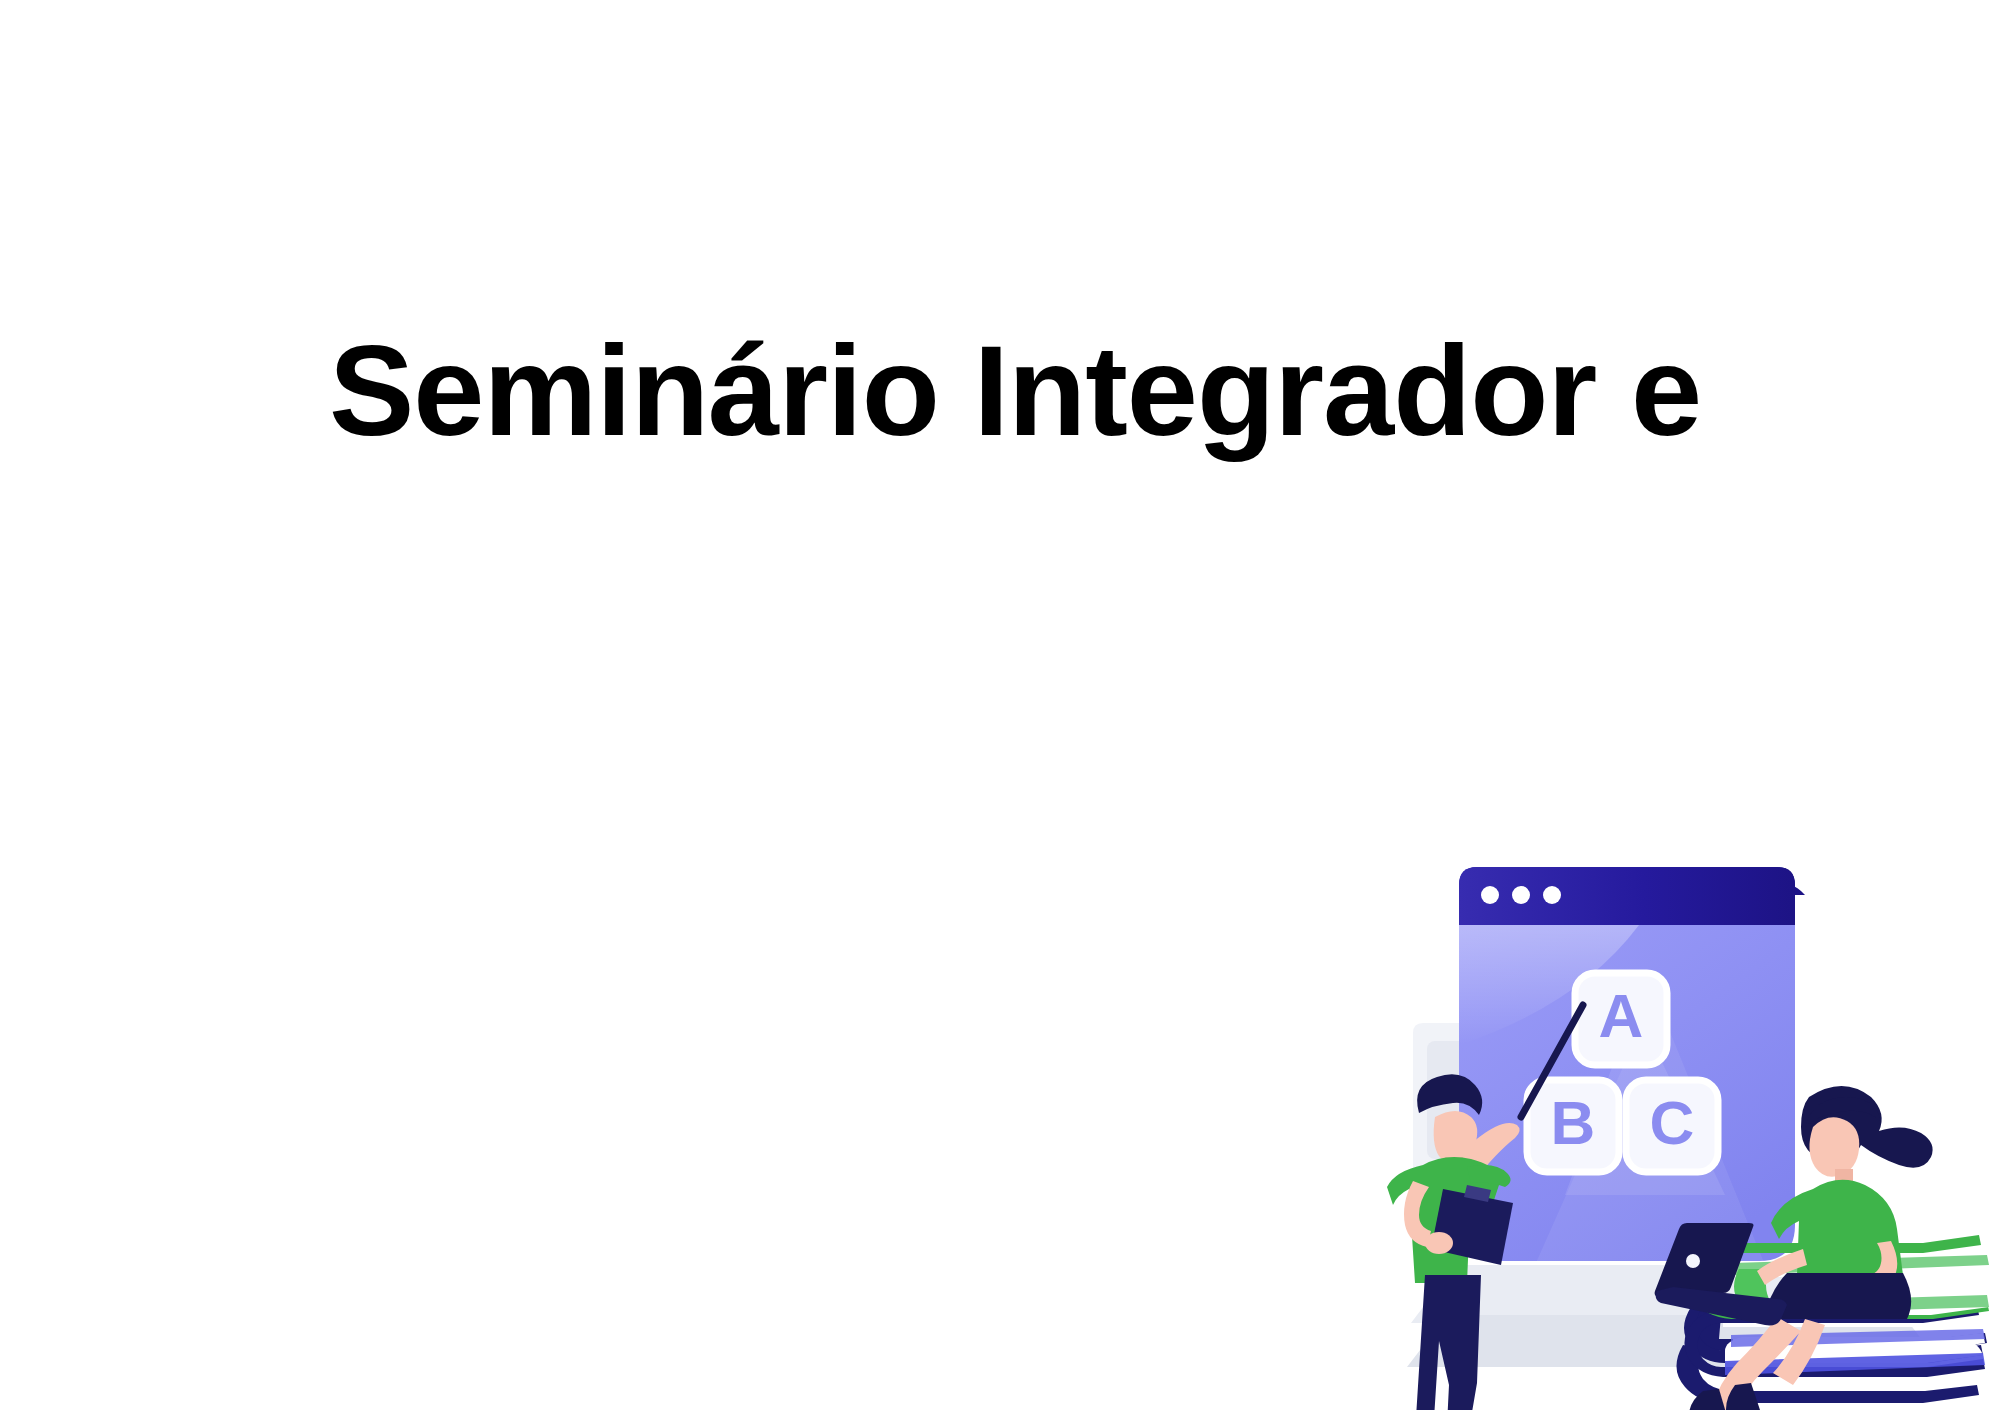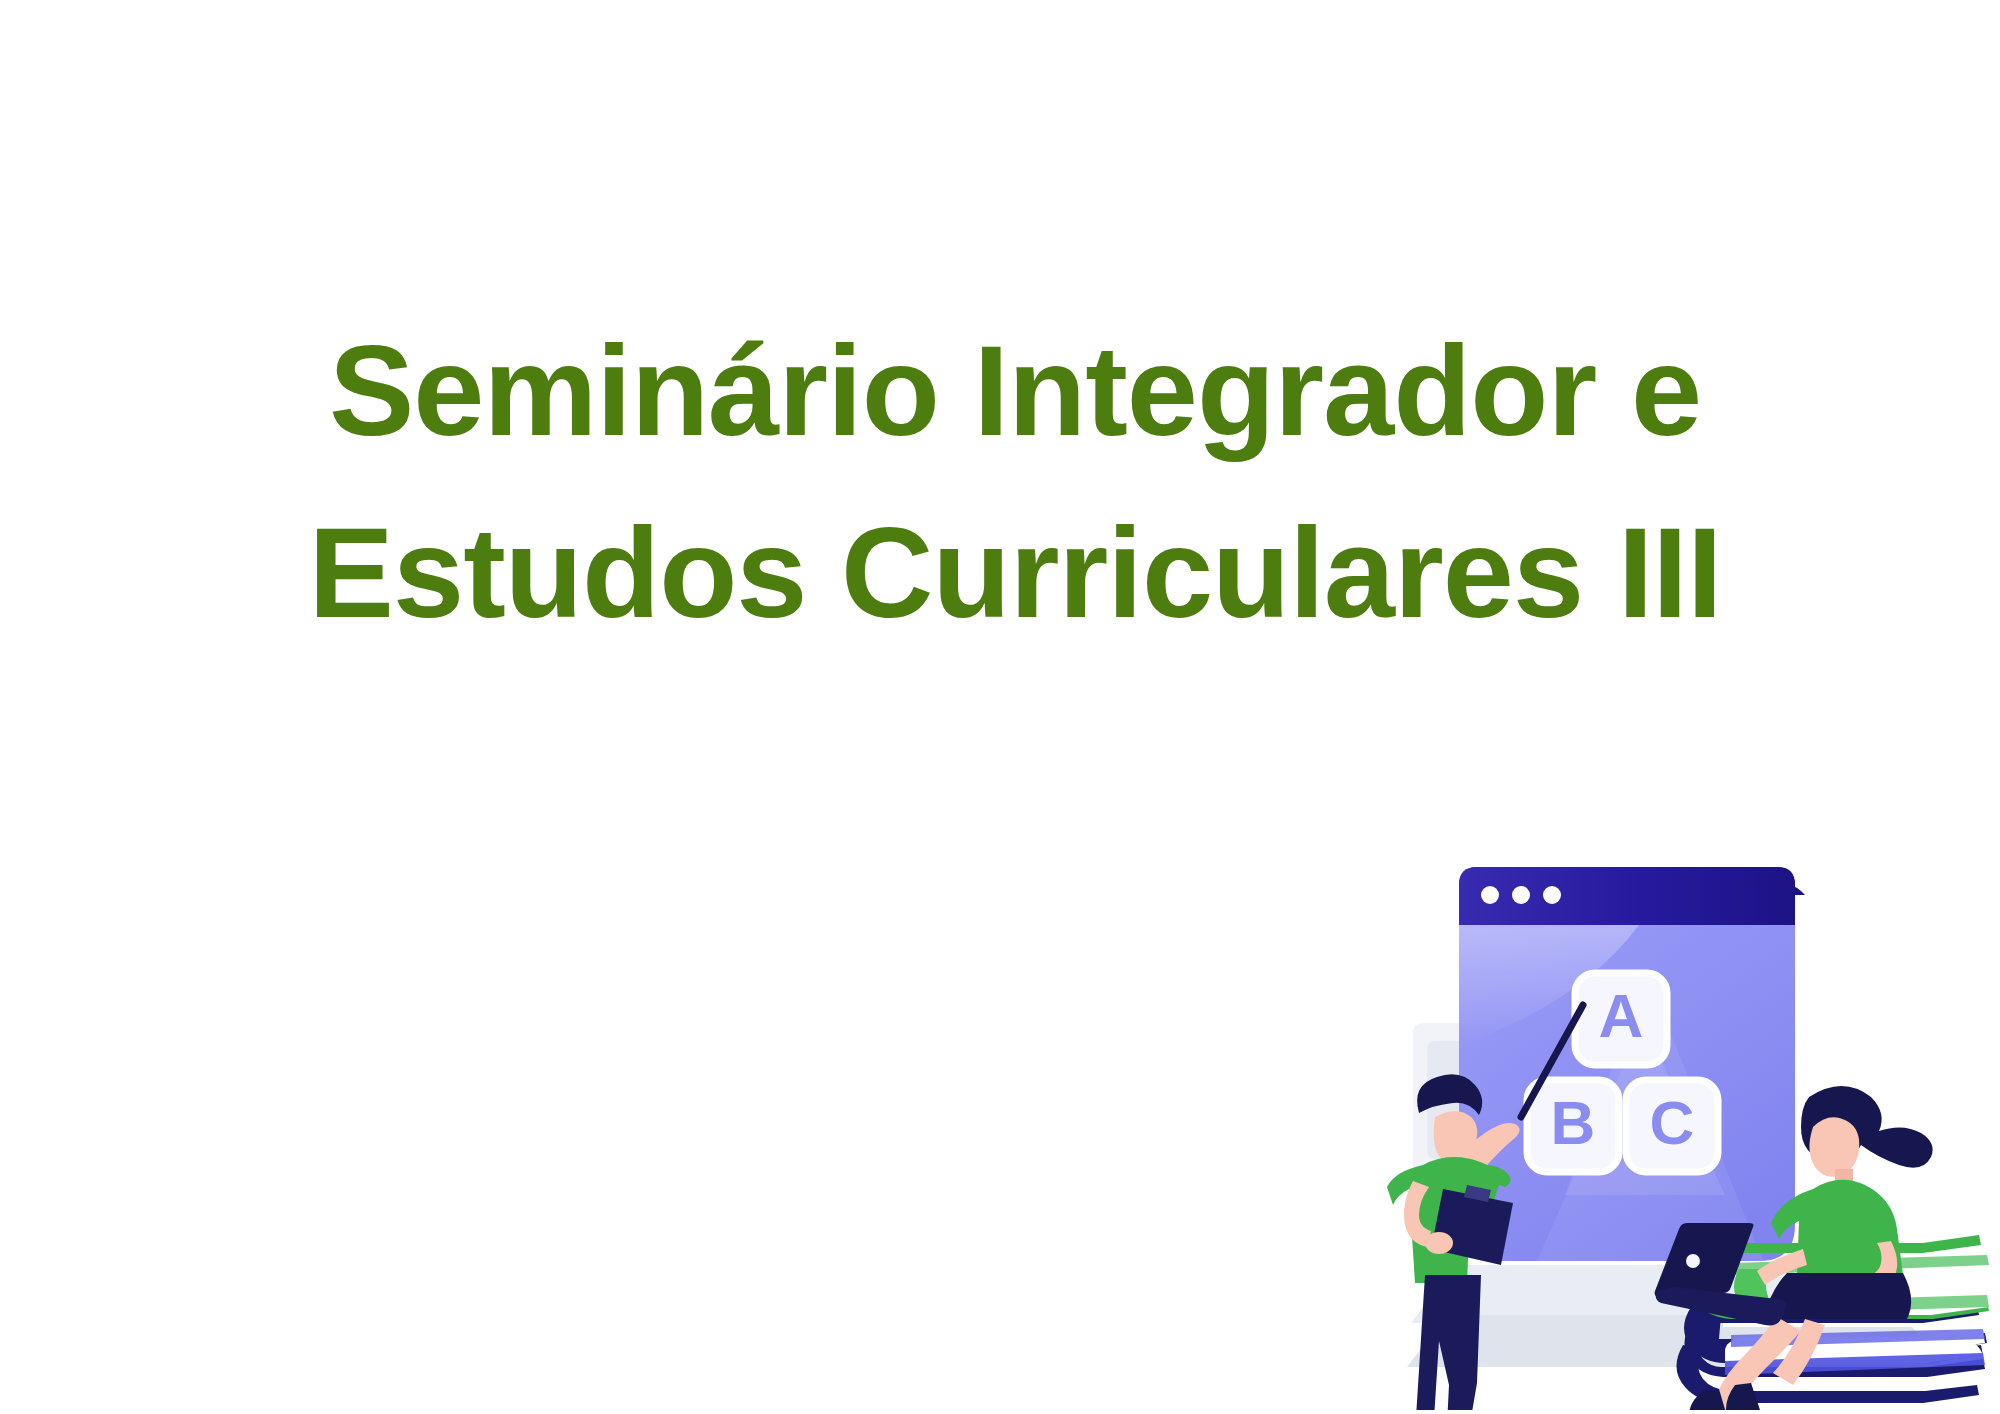--- a/index.html
+++ b/index.html
@@ -24,21 +24,21 @@
   .title-block {
     position: absolute;
     left: 120px;
     top: 300px;
     width: 1790px;
     text-align: center;
   }
 
   .title-line {
     display: block;
-    color: #4d7c0f;
+    color: #000000;
     font-family: "Liberation Sans", sans-serif;
     font-weight: bold;
     font-size: 128px;
     line-height: 1.42;
     letter-spacing: -1px;
     white-space: nowrap;
   }
 
   .title-line-1 { font-size: 128px; }
   .title-line-2 { font-size: 128px; }
@@ -53,21 +53,20 @@
   }
   .illustration svg { display: block; width: 100%; height: 100%; }
 </style>
 </head>
 <body>
 
 <div id="slide">
 
   <div class="title-block">
     <span class="title-line title-line-1">Seminário Integrador e</span>
-    <span class="title-line title-line-2">Estudos Curriculares III</span>
   </div>
 
   <div class="illustration">
     <svg viewBox="0 0 660 565" xmlns="http://www.w3.org/2000/svg" aria-hidden="true">
       <defs>
         <linearGradient id="screenGrad" x1="0" y1="0" x2="0.7" y2="1">
           <stop offset="0%" stop-color="#9b9cf7"></stop>
           <stop offset="100%" stop-color="#8184ef"></stop>
         </linearGradient>
         <linearGradient id="barGrad" x1="0" y1="0" x2="1" y2="0">

